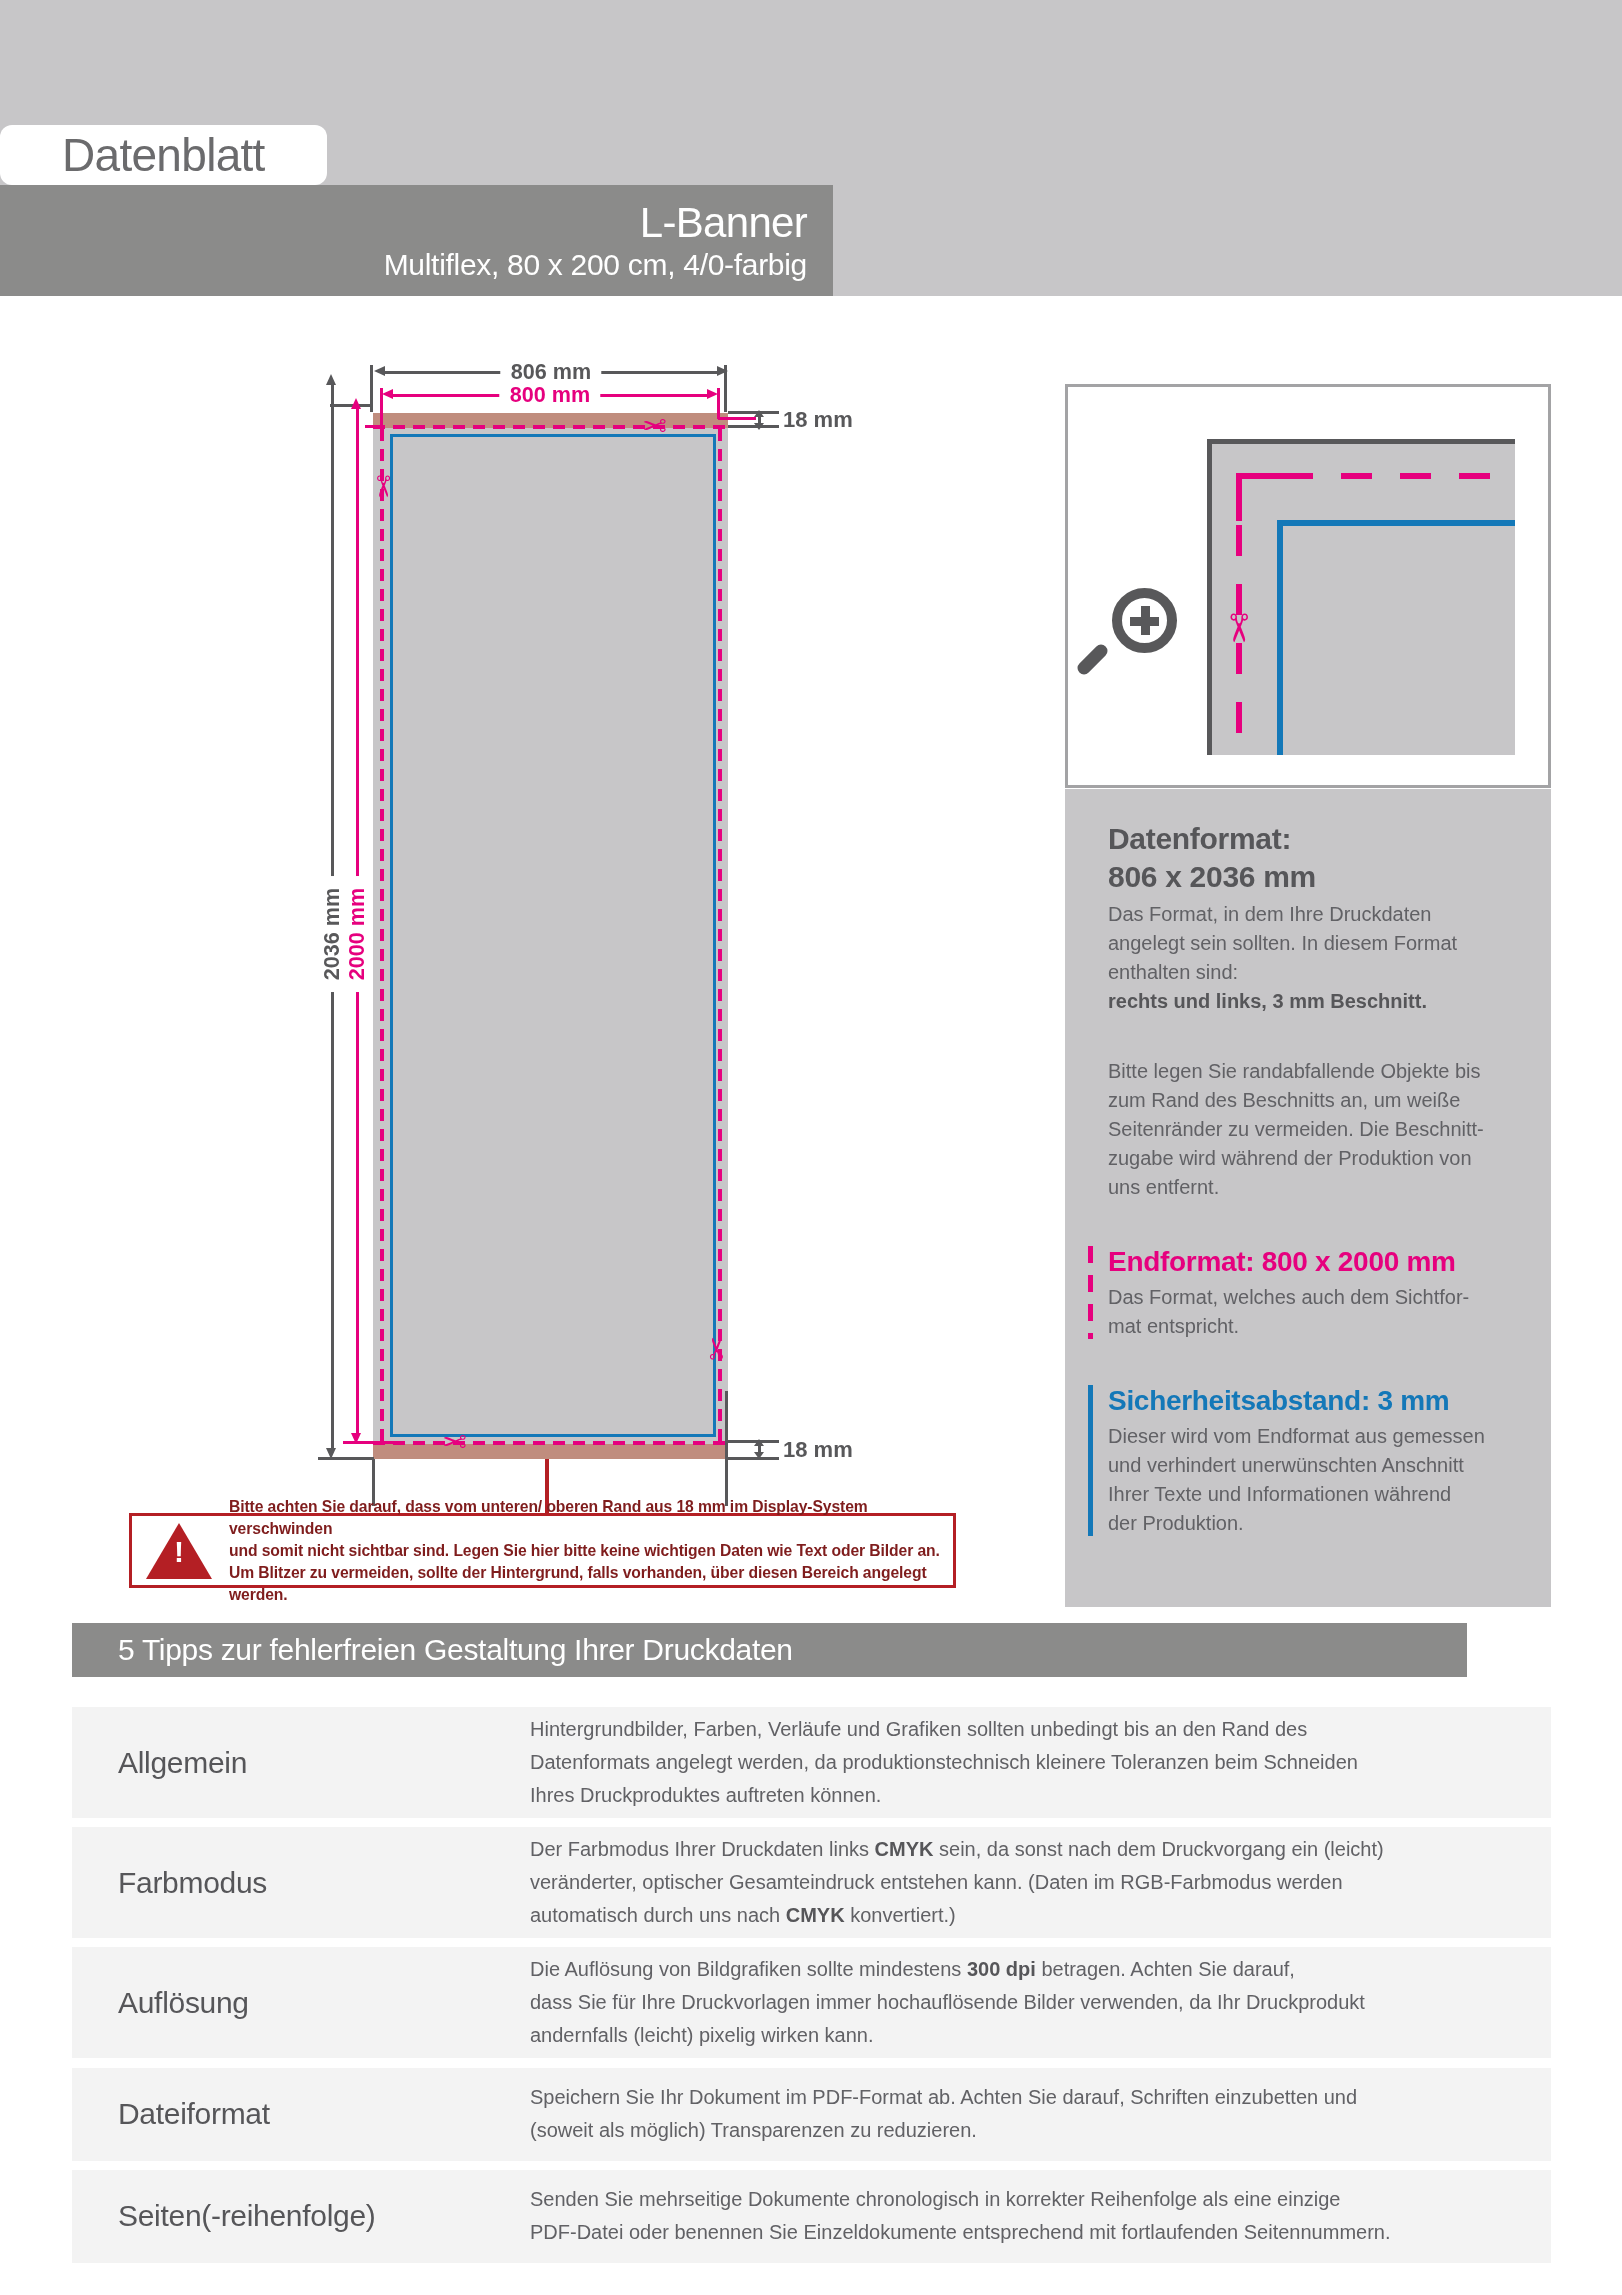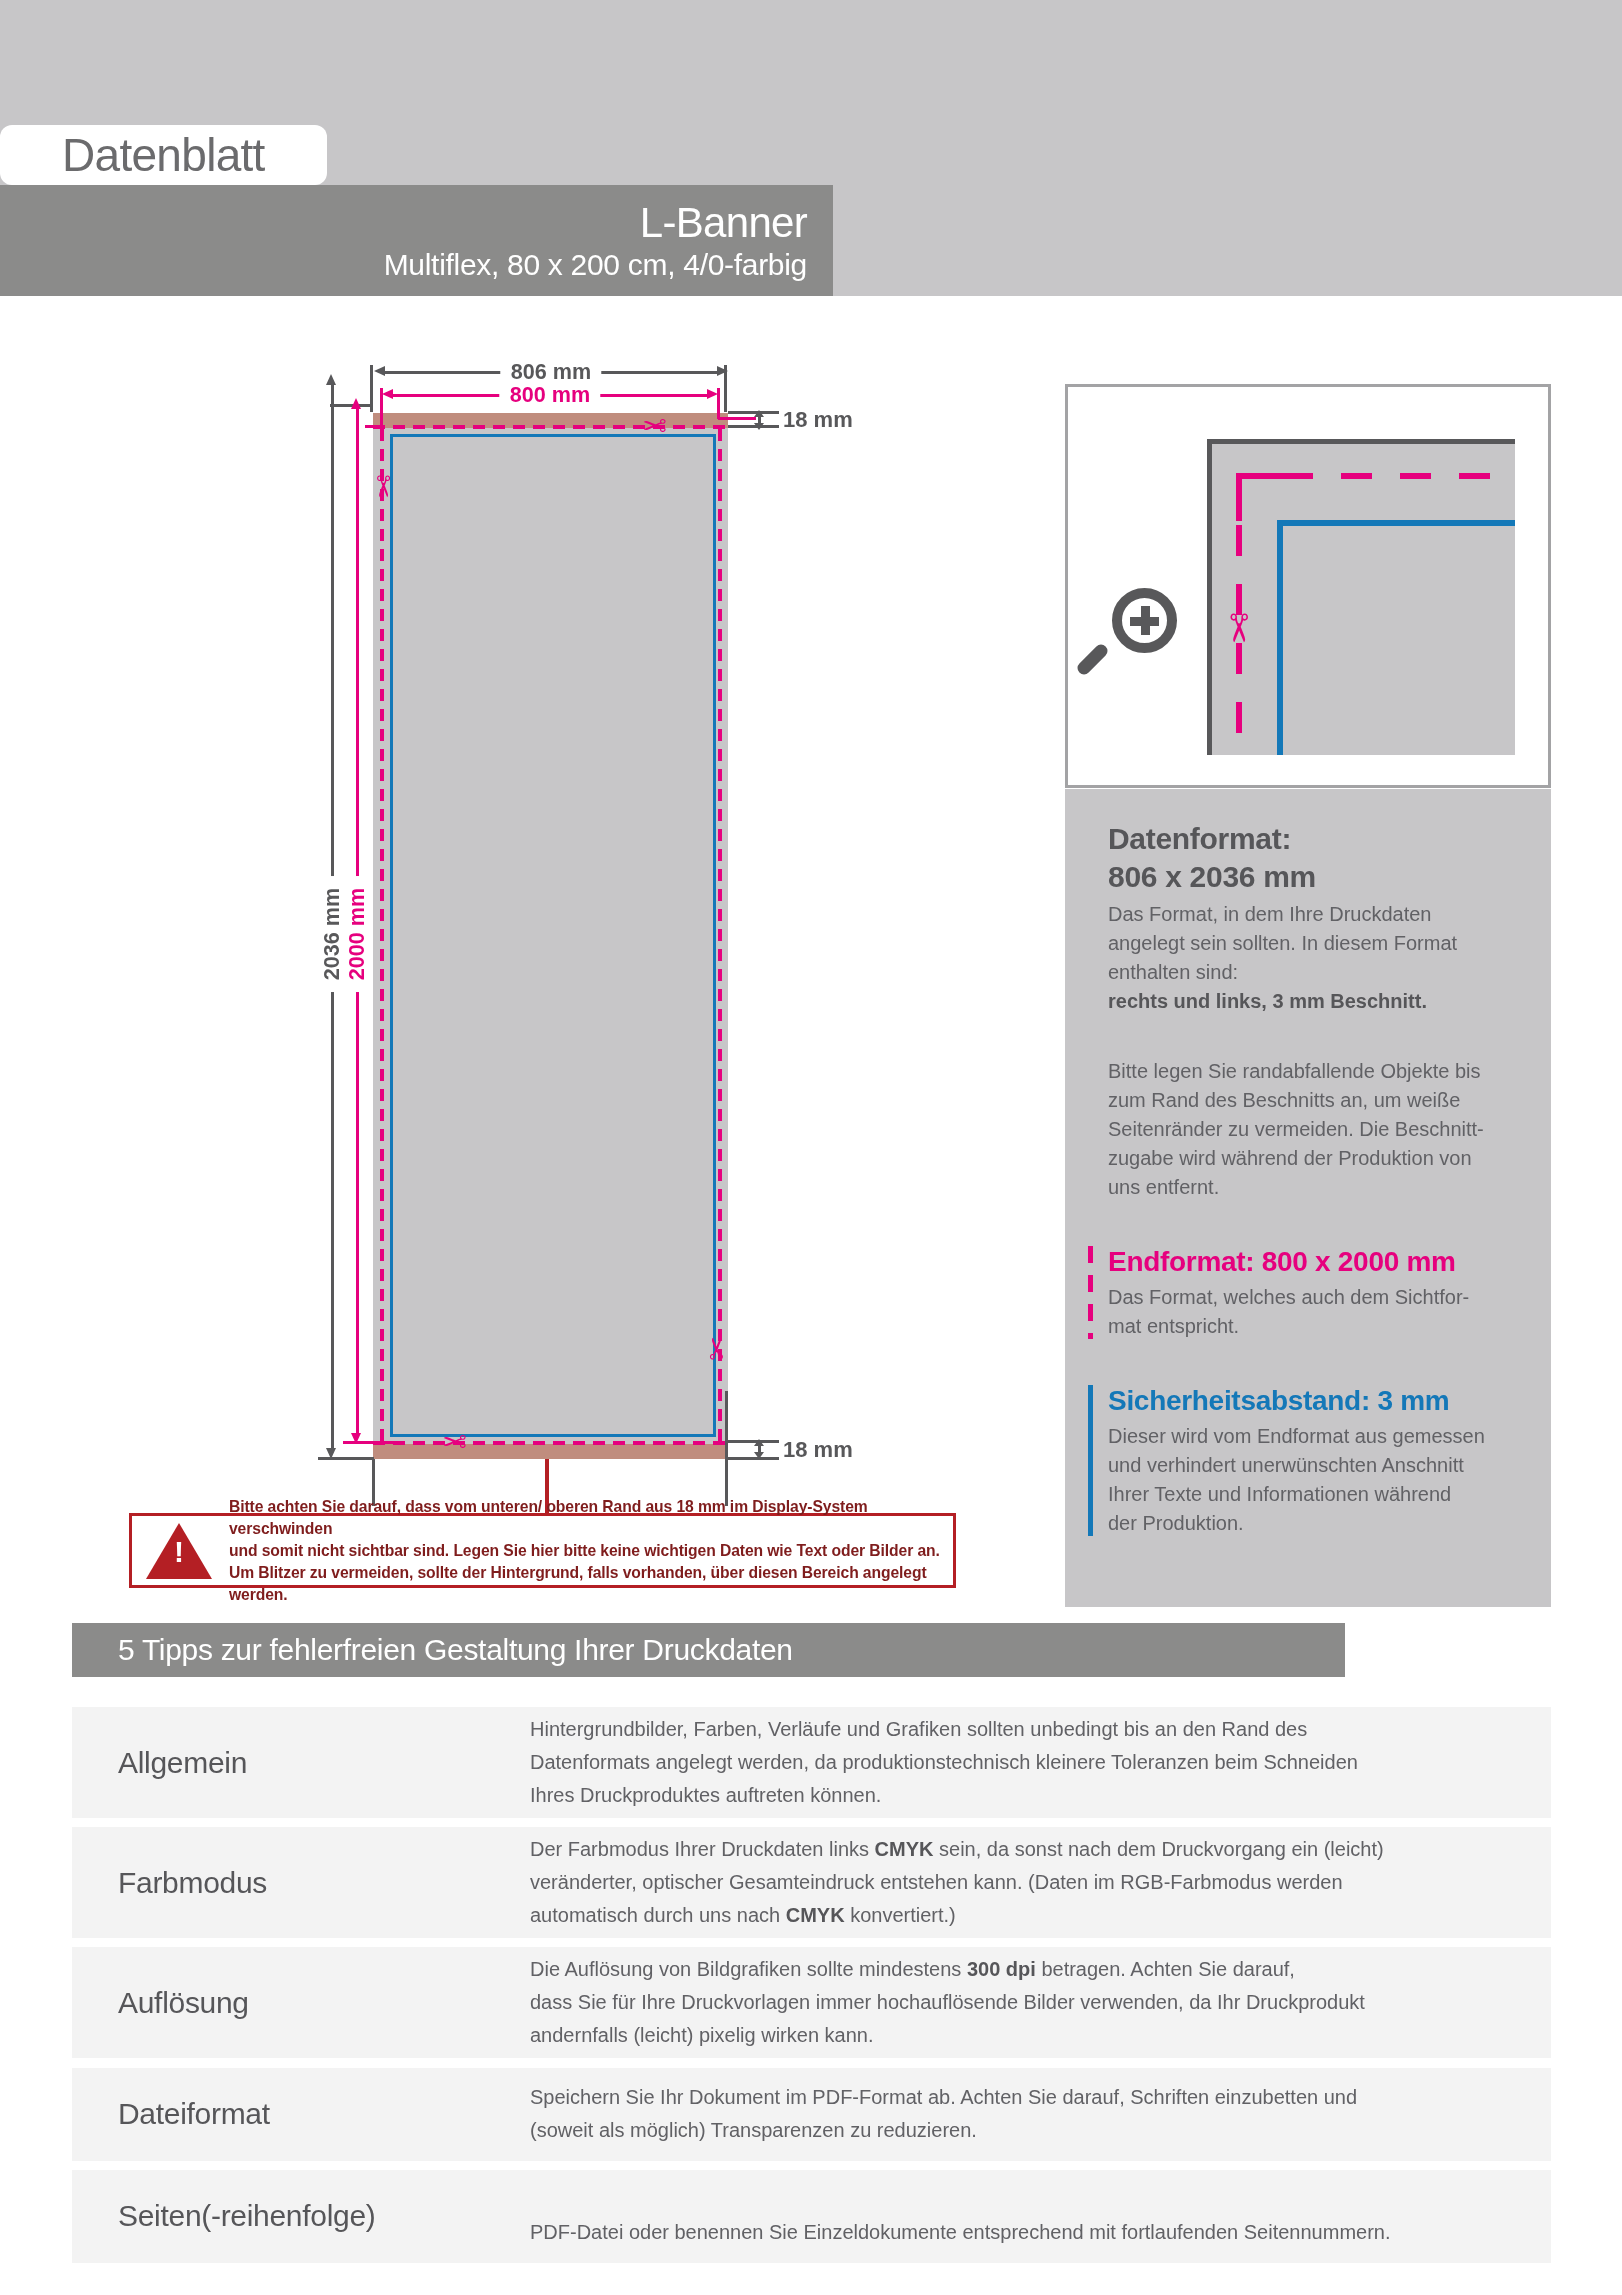--- a/index.html
+++ b/index.html
@@ -64,21 +64,21 @@
   .accent-block{position:relative;margin-top:42px;}
   .accent-block .rule{position:absolute;left:-20px;top:2.6px;bottom:1.3px;width:4.6px;}
   .rule-mag{background:repeating-linear-gradient(180deg,var(--magenta) 0 17px,transparent 17px 29px);}
   .rule-blue{background:var(--blue);}
   .accent-block h3{margin:0 0 3.9px 0;font-size:28px;line-height:35px;letter-spacing:-0.3px;}
   .h-mag{color:var(--magenta);}
   .h-blue{color:var(--blue);}
   .accent-block .body{margin-top:0;}
 
   
-  .tipsband{left:72px;top:1623px;width:1273px;height:54px;background:var(--band_gray);color:#fff;display:flex;align-items:center;padding-left:46px;box-sizing:border-box;font-size:30px;letter-spacing:-0.3px;}
+  .tipsband{left:72px;top:1623px;width:1395px;height:54px;background:var(--band_gray);color:#fff;display:flex;align-items:center;padding-left:46px;box-sizing:border-box;font-size:30px;letter-spacing:-0.3px;}
   .tipsrows{left:72px;top:1707px;width:1479px;}
   .tip-row{background:var(--row_bg);display:flex;align-items:center;padding:0 19.6px 0 46px;box-sizing:border-box;margin-bottom:9.2px;}
   .tip-row:nth-child(-n+3){height:111px;}
   .tip-row:nth-child(n+4){height:93px;}
   .tip-label{width:412px;flex-shrink:0;font-size:30px;color:var(--head_gray);letter-spacing:-0.3px;}
   .tip-text{flex:1;font-size:20px;line-height:33px;color:var(--text_gray);}
   .tip-text .b{font-weight:bold;color:var(--head_gray);}
 
   .glab{color:var(--dim_gray);}
   .mlab{color:var(--magenta);}
@@ -224,18 +224,18 @@
       <div class="tip-row">
         <div class="tip-label">Auflösung</div>
         <div class="tip-text"><span>Die Auflösung von Bildgrafiken sollte mindestens </span><span class="b">300 dpi</span><span> betragen. Achten Sie darauf,</span><br><span>dass Sie für Ihre Druckvorlagen immer hochauflösende Bilder verwenden, da Ihr Druckprodukt</span><br><span>andernfalls (leicht) pixelig wirken kann.</span></div>
       </div>
       <div class="tip-row">
         <div class="tip-label">Dateiformat</div>
         <div class="tip-text"><span>Speichern Sie Ihr Dokument im PDF-Format ab. Achten Sie darauf, Schriften einzubetten und</span><br><span>(soweit als möglich) Transparenzen zu reduzieren.</span></div>
       </div>
       <div class="tip-row">
         <div class="tip-label">Seiten(-reihenfolge)</div>
-        <div class="tip-text"><br><span>PDF-Datei oder benennen Sie Einzeldokumente entsprechend mit fortlaufenden Seitennummern.</span></div>
+        <div class="tip-text"><span>Senden Sie mehrseitige Dokumente chronologisch in korrekter Reihenfolge als eine einzige</span><br><span>PDF-Datei oder benennen Sie Einzeldokumente entsprechend mit fortlaufenden Seitennummern.</span></div>
       </div>
     </div>
 
 </div>
 
 
 </body></html>

